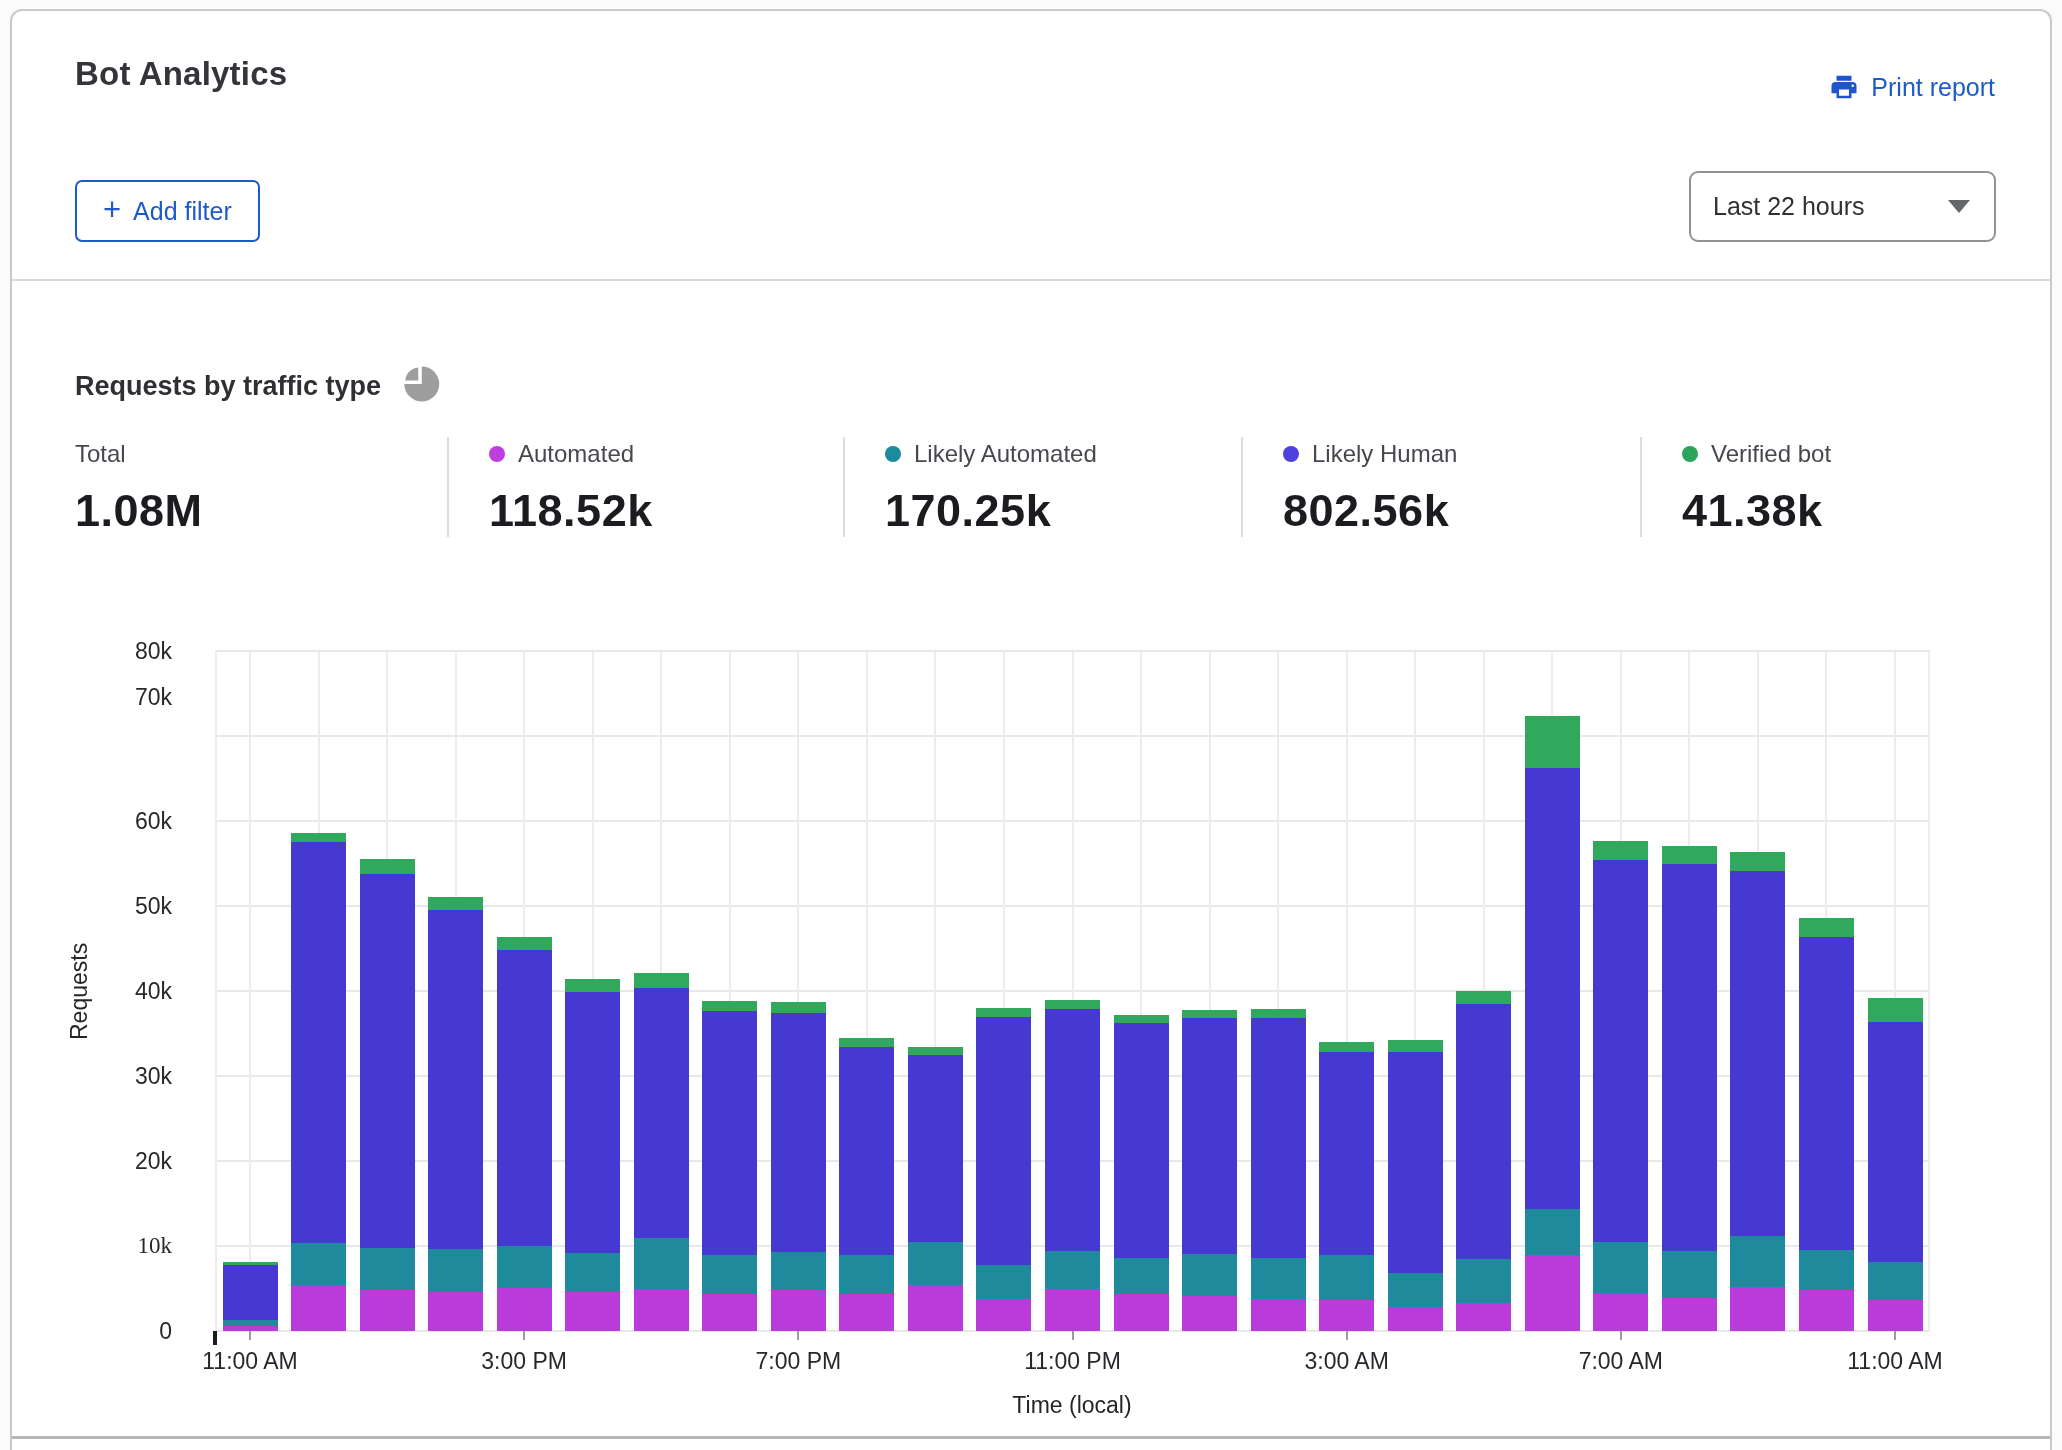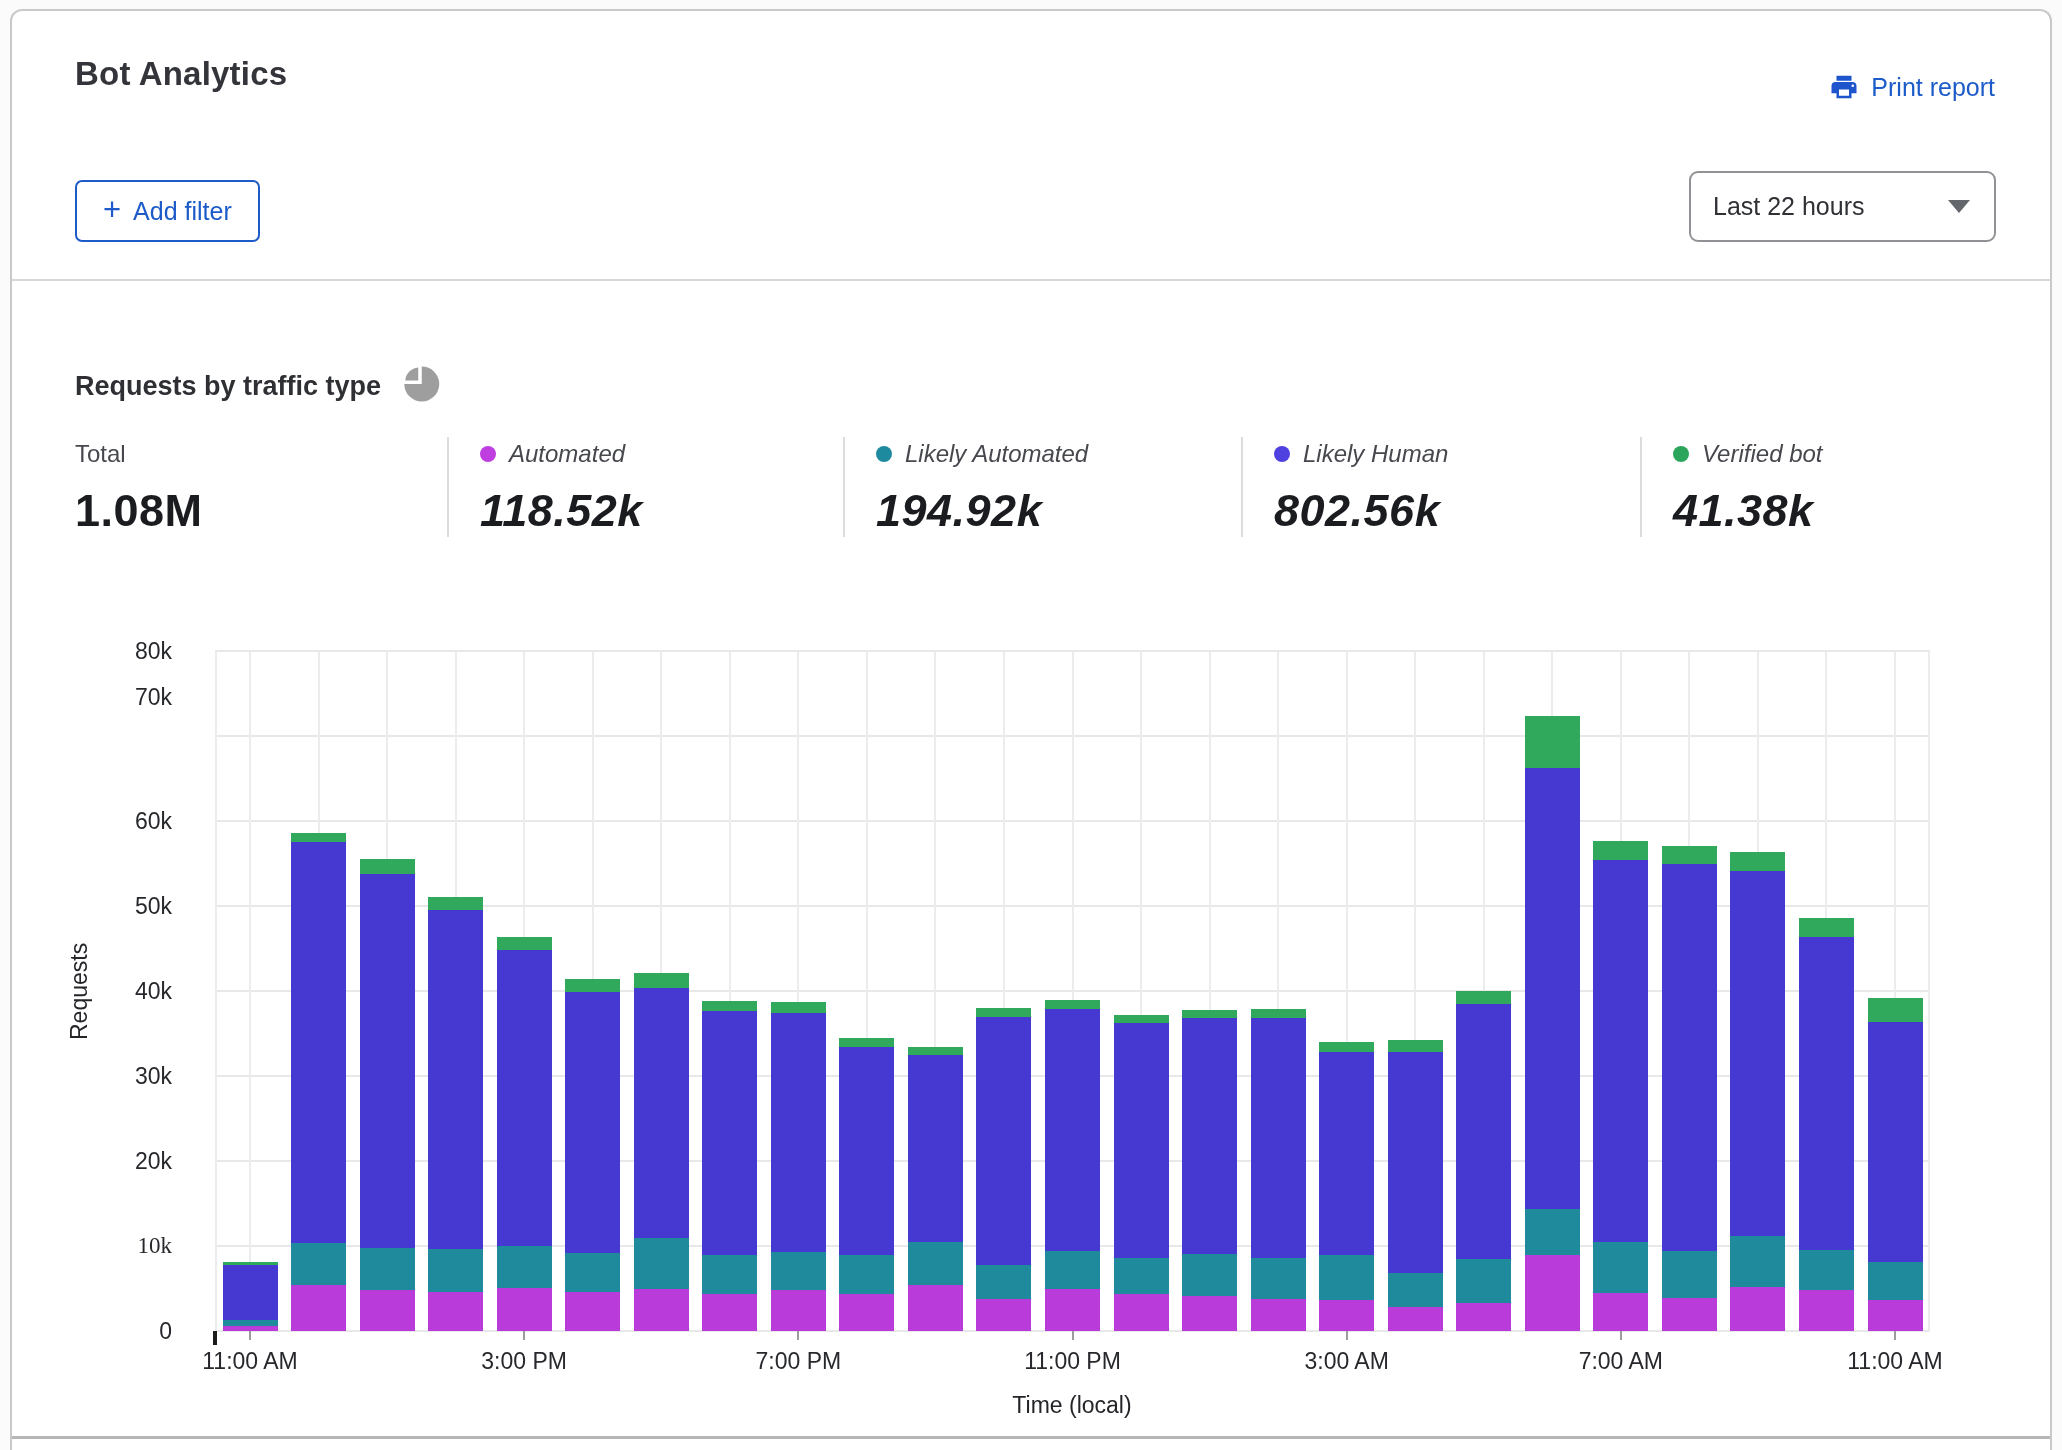--- a/index.html
+++ b/index.html
@@ -24,21 +24,21 @@
         display:flex;align-items:center;justify-content:space-between;padding:0 24px 0 22px;
         box-sizing:border-box;font-size:25px;color:#2f3135;background:#fff;cursor:pointer;}
   .caret{width:0;height:0;border-left:11px solid transparent;border-right:11px solid transparent;
         border-top:13px solid #63666a;}
   
   #section-row{left:75px;top:363px;display:flex;align-items:center;gap:18px;}
   #section-title{font-size:27px;font-weight:700;color:#2e3034;}
   
   #stats{left:75px;top:437px;width:1925px;display:flex;align-items:stretch;}
   .stat{box-sizing:border-box;}
-  .stat + .stat{border-left:2px solid #dcdcde;padding-left:31px;font-style:italic;}
+  .stat + .stat{border-left:2px solid #dcdcde;padding-left:40px;}
   .stat-label-row{display:flex;align-items:center;gap:13px;height:34px;}
   .stat-dot{width:16px;height:16px;border-radius:50%;}
   .stat-label{font-size:24px;color:#46484e;}
   .stat-value{font-size:45px;font-weight:700;color:#1b1c20;margin-top:14px;letter-spacing:.5px;}
   
   #plot{left:215px;top:651px;width:1715px;height:680px;}
   .hgrid{position:absolute;left:0;width:100%;height:2px;background:#e8e8ea;}
   .vgrid{position:absolute;top:0;height:100%;width:2px;background:#ececee;}
   .seg{position:absolute;}
   .ytick{position:absolute;width:120px;text-align:right;font-size:23px;color:#26282c;line-height:30px;}
@@ -103,21 +103,21 @@
           <span class="stat-dot" style="background: rgb(190, 62, 223);"></span>
           <span class="stat-label">Automated</span>
         </div>
         <div class="stat-value">118.52k</div>
       </div>
       <div class="stat" style="width: 398px;">
         <div class="stat-label-row">
           <span class="stat-dot" style="background: rgb(30, 138, 158);"></span>
           <span class="stat-label">Likely Automated</span>
         </div>
-        <div class="stat-value">194.92k</div>
+        <div class="stat-value">170.25k</div>
       </div>
       <div class="stat" style="width: 399px;">
         <div class="stat-label-row">
           <span class="stat-dot" style="background: rgb(79, 64, 224);"></span>
           <span class="stat-label">Likely Human</span>
         </div>
         <div class="stat-value">802.56k</div>
       </div>
       <div class="stat" style="flex: 1 1 0%;">
         <div class="stat-label-row">

